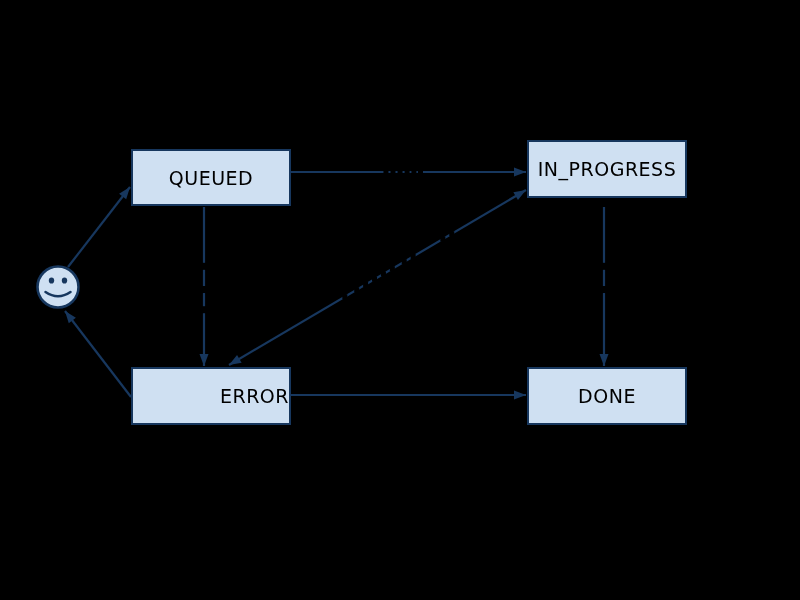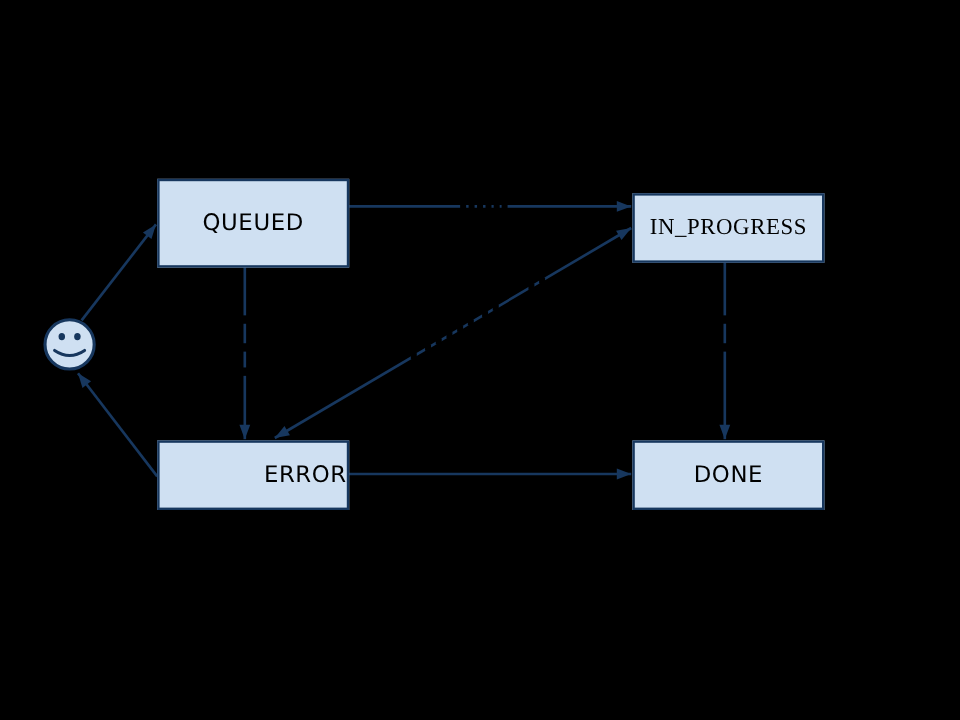--- a/index.html
+++ b/index.html
@@ -75,24 +75,24 @@
       <g>
         <line x1="291" y1="395" x2="526" y2="395" stroke="#17375e" stroke-width="2.2"></line>
         <polygon points="526,395 514,399.5 514,390.5" fill="#17375e"></polygon>
       </g>
       <g>
         <line x1="131" y1="397" x2="65" y2="311" stroke="#17375e" stroke-width="2.2"></line>
         <polygon points="65,311 75.87571738907485,317.7800273799576 68.73593345426235,323.25939644620905" fill="#17375e"></polygon>
       </g>
     </svg>
 
-  <div class="node" style="left: 131px; top: 149px; width: 160px; height: 74px;">
+  <div class="node" style="left: 131px; top: 149px; width: 160px; height: 57px;">
     <span>QUEUED</span>
   </div>
-  <div class="node" style="left: 527px; top: 161px; width: 160px; height: 58px; font-family: Liberation Serif, serif;">
+  <div class="node" style="left: 527px; top: 140px; width: 160px; height: 58px;">
     <span>IN_PROGRESS</span>
   </div>
   <div class="node" style="left: 131px; top: 367px; width: 160px; height: 58px; justify-content: flex-end;">
     <span>ERROR</span>
   </div>
   <div class="node" style="left: 527px; top: 367px; width: 160px; height: 58px;">
     <span>DONE</span>
   </div>
 
   <div class="smiley" style="left: 34px; top: 263px;">

